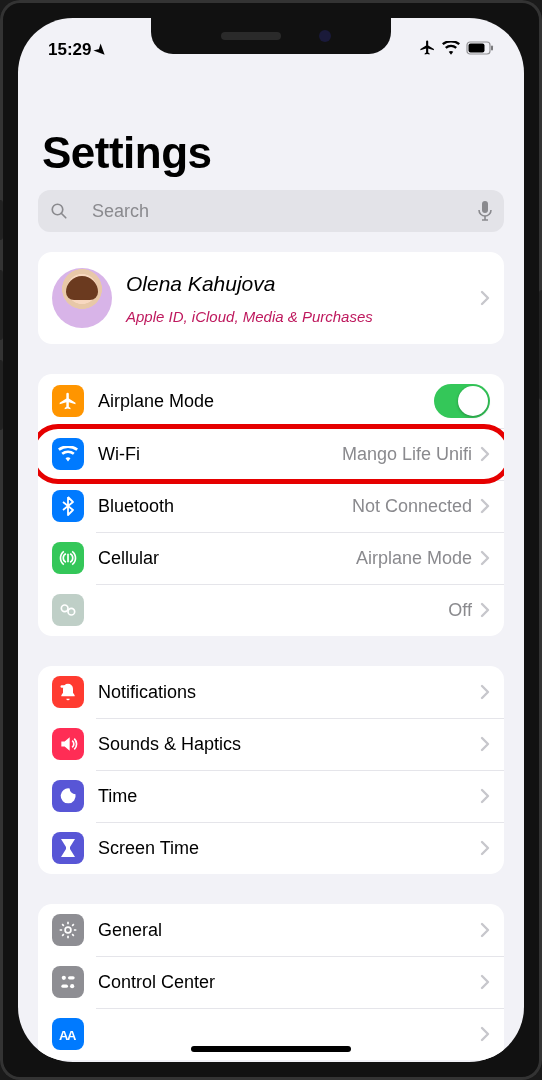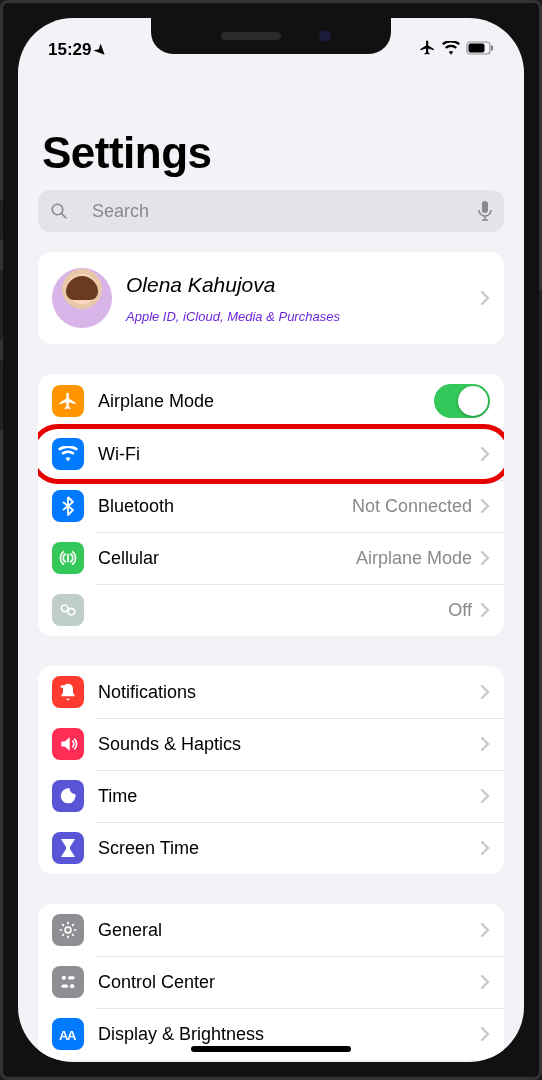--- a/index.html
+++ b/index.html
@@ -8,21 +8,21 @@
     font-family: -apple-system, "SF Pro Text", "Helvetica Neue", Arial, sans-serif;
     background: #1a1a1a;
     display: flex;
     align-items: center;
     justify-content: center;
   }
   .phone-frame {
     width: 542px;
     height: 1080px;
     background: #111;
-    border-radius: 8px;
+    border-radius: 20px;
     padding: 18px;
     position: relative;
     box-shadow: inset 0 0 0 3px #333;
   }
   .side-btn {
     position: absolute;
     background: #222;
     border-radius: 3px;
   }
   .side-btn.l1 { left: -3px; top: 200px; width: 6px; height: 40px; }
@@ -154,21 +154,21 @@
   }
   .avatar::after{
     content:"";
     position:absolute;
     top:8px; left:14px;
     width:32px; height:24px;
     background:#6b3a1f;
     border-radius: 16px 16px 8px 8px;
   }
   .profile-txt .name { font-size: 21px; font-weight: 500; }
-  .profile-txt .sub { font-size: 13px; color: #6d28d9; margin-top: 12px; }
+  .profile-txt .sub { font-size: 15px; color: #be185d; margin-top: 12px; }
   .app-icon {
     width: 32px;
     height: 32px;
     border-radius: 8px;
     display: flex;
     align-items: center;
     justify-content: center;
     margin-right: 14px;
     flex-shrink: 0;
     color: #fff;
@@ -327,20 +327,21 @@
             </div>
             <div class="cell" style="position: relative; align-items: center;">
               <div class="highlight-ring" style="inset: -4px -8px;"></div>
               <div class="app-icon bg-blue">
                 <svg width="20" height="16" viewBox="0 0 24 18">
                   <path fill="#fff" d="M12 18l3-4a5 5 0 0 0-6 0l3 4zm-6-8a10 10 0 0 1 12 0l2-2.5a13 13 0 0 0-16 0L6 10zm-4-5a17 17 0 0 1 20 0l2-2.5a20 20 0 0 0-24 0L2 5z"></path>
                 </svg>
               </div>
               <span class="lbl">Wi-Fi</span>
               <div class="spacer"></div>
+              <span class="detail">Mango Life Unifi</span>
               <span class="chevron">
                 <svg width="10" height="16" viewBox="0 0 10 16">
                   <path d="M2 2l6 6-6 6" fill="none" stroke="#c7c7cc" stroke-width="2.4" stroke-linecap="round" stroke-linejoin="round"></path>
                 </svg>
               </span>
             </div>
             <div class="cell">
               <div class="app-icon bg-blue">
                 <svg width="12" height="20" viewBox="0 0 12 20">
                   <path fill="none" stroke="#fff" stroke-width="1.8" stroke-linejoin="round" d="M6 1v18l5-5-10-8m0 8l10-8-5-5"></path>
@@ -479,21 +480,20 @@
                 </svg>
               </span>
             </div>
             <div class="cell">
               <div class="app-icon bg-blue2">
                 <svg width="20" height="16" viewBox="0 0 20 16">
                   <text x="1" y="14" font-size="13" font-weight="700" fill="#fff" font-family="Arial">A</text>
                   <text x="9" y="14" font-size="13" font-weight="700" fill="#fff" font-family="Arial">A</text>
                 </svg>
               </div>
-              <span class="lbl">Display &amp; Brightness</span>
               <div class="spacer"></div>
               <span class="chevron">
                 <svg width="10" height="16" viewBox="0 0 10 16">
                   <path d="M2 2l6 6-6 6" fill="none" stroke="#c7c7cc" stroke-width="2.4" stroke-linecap="round" stroke-linejoin="round"></path>
                 </svg>
               </span>
             </div>
           </div>
         </div>
 

